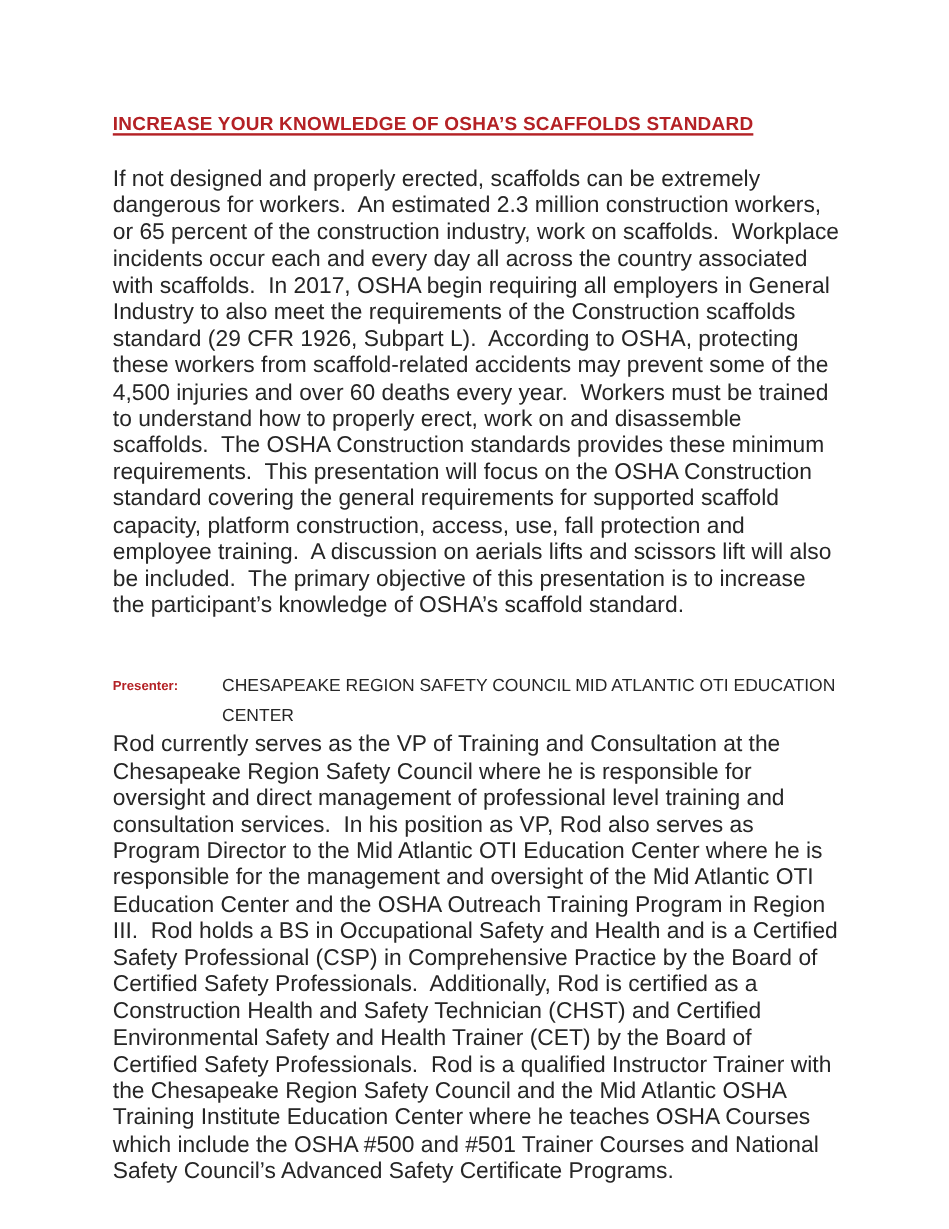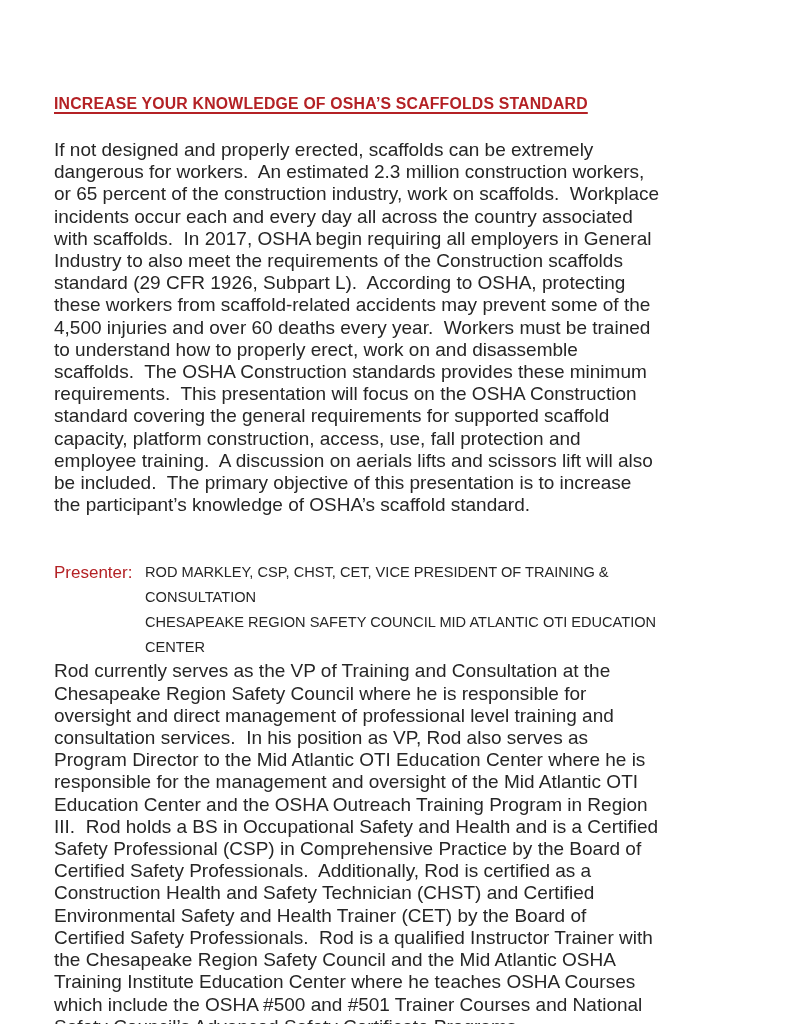--- a/index.html
+++ b/index.html
@@ -9,21 +9,21 @@
   }
   .page {
     position: relative;
     width: 775px;
     height: 1024px;
     background: #ffffff;
     font-family: "Liberation Sans", sans-serif;
     color: #262626;
     overflow: hidden;
     box-sizing: border-box;
-    padding: 95px 96px 0 54px;
+    padding: 95px 96px 0 94px;
   }
   .doc-title {
     margin: 0 0 26px 0;
     font-size: 15.8px;
     font-weight: bold;
     letter-spacing: 0.2px;
     color: #b42125;
     text-decoration: underline;
     text-decoration-color: #b42125;
     text-decoration-thickness: 1.5px;
@@ -39,22 +39,22 @@
     width: 608px;
   }
   .presenter-row {
     display: flex;
     align-items: flex-start;
     margin-top: 44px;
     width: 608px;
   }
   .presenter-label {
     flex: 0 0 91px;
-    font-size: 17px;
-    font-weight: normal;
+    font-size: 11px;
+    font-weight: bold;
     color: #b42125;
     line-height: 25px;
   }
   .presenter-lines {
     font-size: 14.6px;
     line-height: 25px;
     color: #262626;
   }
   .bio-para {
   }
@@ -64,20 +64,19 @@
 
 <div class="page">
 
   <h1 class="doc-title">INCREASE YOUR KNOWLEDGE OF OSHA’S SCAFFOLDS STANDARD</h1>
 
   <p class="body-para">If not designed and properly erected, scaffolds can be extremely dangerous for workers.  An estimated 2.3 million construction workers, or 65 percent of the construction industry, work on scaffolds.  Workplace incidents occur each and every day all across the country associated with scaffolds.  In 2017, OSHA begin requiring all employers in General Industry to also meet the requirements of the Construction scaffolds standard (29 CFR 1926, Subpart L).  According to OSHA, protecting these workers from scaffold-related accidents may prevent some of the 4,500 injuries and over 60 deaths every year.  Workers must be trained to understand how to properly erect, work on and disassemble scaffolds.  The OSHA Construction standards provides these minimum requirements.  This presentation will focus on the OSHA Construction standard covering the general requirements for supported scaffold capacity, platform construction, access, use, fall protection and employee training.  A discussion on aerials lifts and scissors lift will also be included.  The primary objective of this presentation is to increase the participant’s knowledge of OSHA’s scaffold standard.</p>
 
   <div class="presenter-row">
     <span class="presenter-label">Presenter:</span>
     <div class="presenter-lines">
-      <div>ROD MARKLEY, CSP, CHST, CET, VICE PRESIDENT OF TRAINING &amp; CONSULTATION</div>
       <div>CHESAPEAKE REGION SAFETY COUNCIL MID ATLANTIC OTI EDUCATION CENTER</div>
     </div>
   </div>
 
   <p class="body-para bio-para">Rod currently serves as the VP of Training and Consultation at the Chesapeake Region Safety Council where he is responsible for oversight and direct management of professional level training and consultation services.  In his position as VP, Rod also serves as Program Director to the Mid Atlantic OTI Education Center where he is responsible for the management and oversight of the Mid Atlantic OTI Education Center and the OSHA Outreach Training Program in Region III.  Rod holds a BS in Occupational Safety and Health and is a Certified Safety Professional (CSP) in Comprehensive Practice by the Board of Certified Safety Professionals.  Additionally, Rod is certified as a Construction Health and Safety Technician (CHST) and Certified Environmental Safety and Health Trainer (CET) by the Board of Certified Safety Professionals.  Rod is a qualified Instructor Trainer with the Chesapeake Region Safety Council and the Mid Atlantic OSHA Training Institute Education Center where he teaches OSHA Courses which include the OSHA #500 and #501 Trainer Courses and National Safety Council’s Advanced Safety Certificate Programs.</p>
 
 </div>
 
 </body></html>

